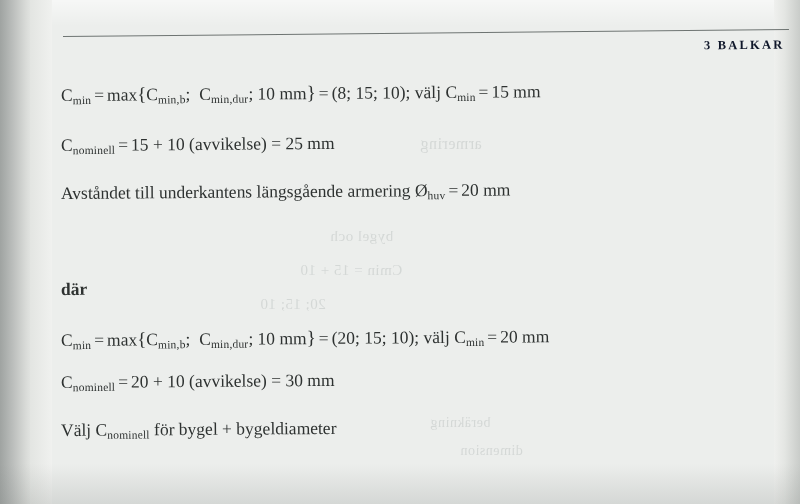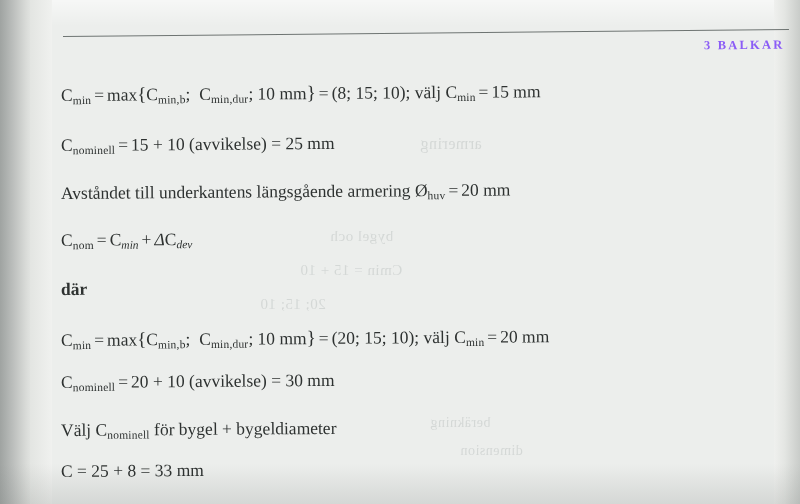--- a/index.html
+++ b/index.html
@@ -80,21 +80,21 @@
     transform: rotate(-0.55deg);
     transform-origin: left center;
   }
   .header-title {
     position: absolute;
     right: 16px;
     top: 38px;
     font-family: "Liberation Serif", serif;
     font-size: 12.5px;
     letter-spacing: 2.2px;
-    color: #8b5cf6;
+    color: #0f172a;
     font-weight: bold;
     transform: rotate(-0.5deg);
   }
 
   
   .body {
     position: absolute;
     left: 0; top: 0;
     width: 800px; height: 504px;
   }
@@ -149,38 +149,32 @@
     </div>
 
     <div class="line" style="left:61px; top:137px; transform: rotate(-0.45deg);">
       <span><span>C</span><span class="sub">nominell</span><span class="op">=</span><span>15 + 10 (avvikelse) = 25 mm</span></span>
     </div>
 
     <div class="line" style="left:61px; top:185px; transform: rotate(-0.45deg);">
       <span><span>Avståndet till underkantens längsgående armering Ø</span><span class="sub">huv</span><span class="op">=</span><span>20 mm</span></span>
     </div>
 
-    <div class="line" style="left:61px; top:232px; transform: rotate(-0.45deg);">
-      <span><span>C</span><span class="sub">nom</span><span class="op">=</span><span>C</span><span class="subi">min</span><span class="op">+</span><span class="it">Δ</span><span>C</span><span class="subi">dev</span></span>
-    </div>
 
     <div class="line" style="left:61px; top:281px; transform: rotate(-0.45deg); font-weight: bold;">
       <span>där</span>
     </div>
 
     <div class="line" style="left:61px; top:330px; transform: rotate(-0.45deg);">
       <span><span>C</span><span class="sub">min</span><span class="op">=</span><span>max</span><span class="big">{</span><span>C</span><span class="sub">min,b</span><span>;&nbsp;&nbsp;</span><span>C</span><span class="sub">min,dur</span><span>; 10 mm</span><span class="big">}</span><span class="op">=</span><span>(20; 15; 10); välj C</span><span class="sub">min</span><span class="op">=</span><span>20 mm</span></span>
     </div>
 
     <div class="line" style="left:61px; top:374px; transform: rotate(-0.45deg);">
       <span><span>C</span><span class="sub">nominell</span><span class="op">=</span><span>20 + 10 (avvikelse) = 30 mm</span></span>
     </div>
 
     <div class="line" style="left:61px; top:422px; transform: rotate(-0.45deg);">
       <span><span>Välj C</span><span class="sub">nominell</span><span>&nbsp;för bygel + bygeldiameter</span></span>
     </div>
 
-    <div class="line" style="left:61px; top:463px; transform: rotate(-0.45deg);">
-      <span>C = 25 + 8 = 33 mm</span>
-    </div>
 
   </div>
 </div>
 
 </body></html>

